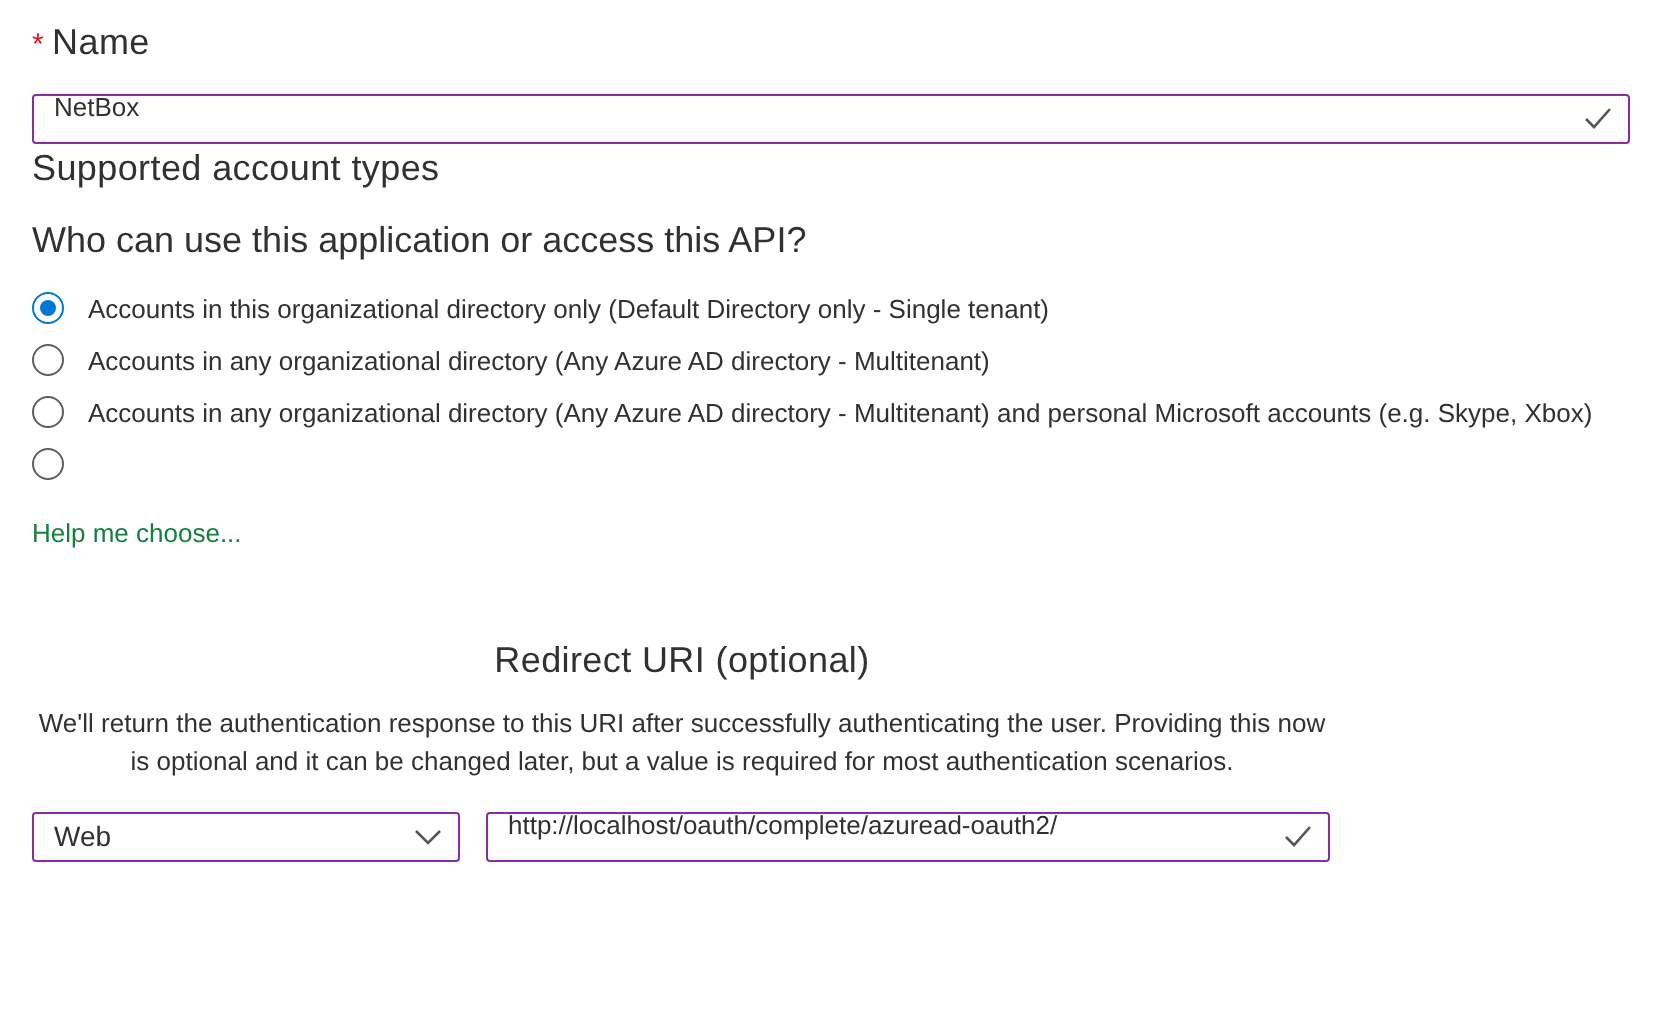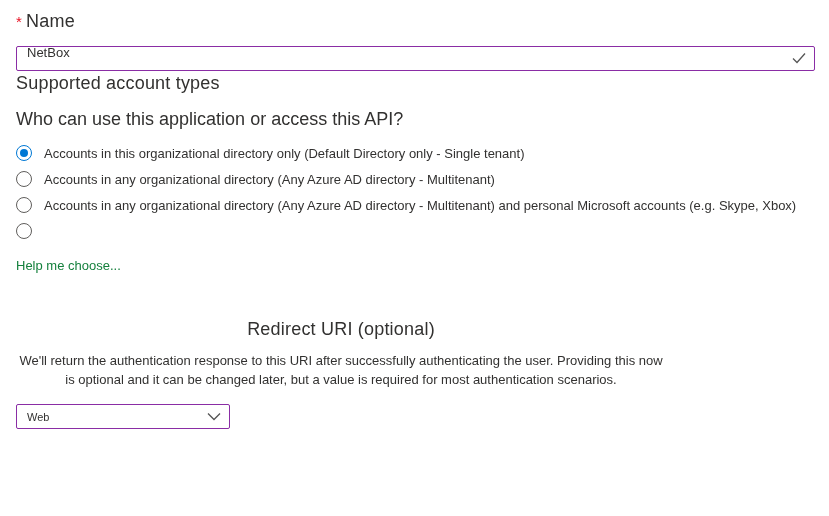--- a/index.html
+++ b/index.html
@@ -107,21 +107,21 @@
     border: 1px solid #8a2da5;
     border-radius: 2px;
     display: flex;
     align-items: center;
     justify-content: space-between;
     padding: 0 8px 0 10px;
     cursor: pointer;
     background: #fff;
     flex: none;
   }
-  .select-box .select-value { font-size: 11px; color: #323130; }
+  .select-box .select-value { font-size: 14px; color: #323130; }
   .chevron-icon { width: 14px; height: 9px; flex: none; }
 
   .uri-input-wrap { margin-left: 13px; width: 422px; }
 </style>
 </head>
 <body>
 
 <div class="page">
 
   
@@ -168,15 +168,21 @@
   <div class="section-title section-3">Redirect URI (optional)</div>
   <div class="hint-text redirect-desc">We'll return the authentication response to this URI after successfully authenticating the user. Providing this now is optional and it can be changed later, but a value is required for most authentication scenarios.</div>
 
   <div class="redirect-row">
     <div class="select-box">
       <span class="select-value">Web</span>
       <svg class="chevron-icon" viewBox="0 0 14 9">
         <polyline points="1,1.5 7,7.5 13,1.5" fill="none" stroke="#555555" stroke-width="1.3"></polyline>
       </svg>
     </div>
+    <div class="input-wrap uri-input-wrap">
+      <input class="textbox" type="text" value="http://localhost/oauth/complete/azuread-oauth2/" style="">
+      <svg class="check-icon" viewBox="0 0 14 12">
+        <polyline points="1,6.5 5,10.5 13,1.5" fill="none" stroke="#555555" stroke-width="1.3"></polyline>
+      </svg>
+    </div>
   </div>
 
 </div>
 
 </body></html>

